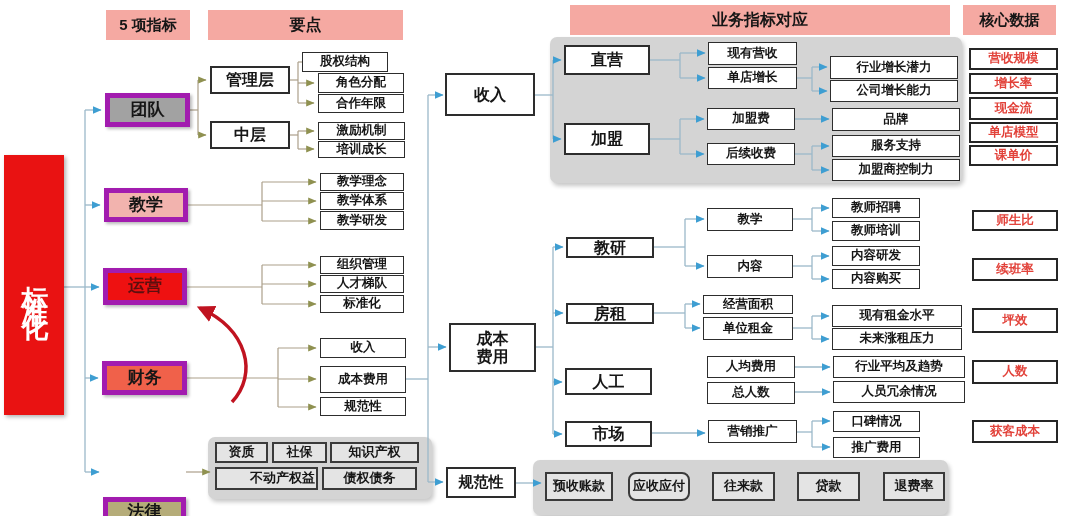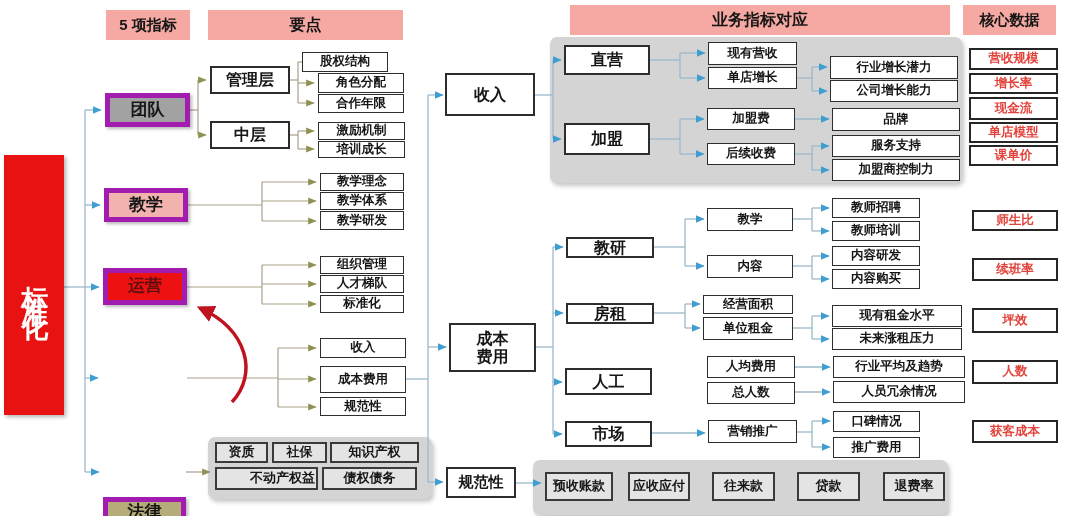--- a/index.html
+++ b/index.html
@@ -154,20 +154,21 @@
   <div class="n hd" style="left:106px;top:10px;width:84px;height:30px;">5 项指标</div>
   <div class="n hd" style="left:208px;top:10px;width:195px;height:30px;font-size:16px;">要点</div>
   <div class="n hd" style="left:570px;top:5px;width:380px;height:30px;font-size:16px;">业务指标对应</div>
   <div class="n hd" style="left:963px;top:5px;width:93px;height:30px;font-size:15px;">核心数据</div>
 
   <div class="n root" style="left:4px;top:155px;width:60px;height:260px;">标准化</div>
 
   <div class="n ind" style="left:105px;top:93px;width:85px;height:34px;background:#a2a2a2;">团队</div>
   <div class="n ind" style="left:104px;top:188px;width:84px;height:34px;background:#f2b3ae;">教学</div>
   <div class="n ind" style="left:103px;top:268px;width:84px;height:37px;background:#ee1111;color:#5c0f0f;">运营</div>
+  <div class="n ind" style="left:102px;top:361px;width:85px;height:34px;background:#f0614a;">财务</div>
   <div class="n ind" style="left:103px;top:457px;width:83px;height:31px;background:#b5ac79;margin-top:40px;">法律</div>
 
   <div class="n bx m" style="left:210px;top:66px;width:80px;height:28px;">管理层</div>
   <div class="n bx m" style="left:210px;top:121px;width:80px;height:28px;">中层</div>
   <div class="n bx s" style="left:302px;top:52px;width:86px;height:20px;">股权结构</div>
   <div class="n bx s" style="left:318px;top:73px;width:86px;height:20px;">角色分配</div>
   <div class="n bx s" style="left:318px;top:94px;width:86px;height:19px;">合作年限</div>
   <div class="n bx s" style="left:318px;top:122px;width:87px;height:18px;">激励机制</div>
   <div class="n bx s" style="left:318px;top:141px;width:87px;height:17px;">培训成长</div>
 
@@ -223,21 +224,21 @@
   <div class="n bx s" style="left:832px;top:328px;width:130px;height:22px;">未来涨租压力</div>
   <div class="n bx s" style="left:707px;top:356px;width:88px;height:22px;">人均费用</div>
   <div class="n bx s" style="left:707px;top:382px;width:88px;height:22px;">总人数</div>
   <div class="n bx s" style="left:833px;top:356px;width:132px;height:22px;">行业平均及趋势</div>
   <div class="n bx s" style="left:833px;top:381px;width:132px;height:22px;">人员冗余情况</div>
   <div class="n bx s" style="left:708px;top:420px;width:89px;height:23px;">营销推广</div>
   <div class="n bx s" style="left:833px;top:411px;width:87px;height:21px;">口碑情况</div>
   <div class="n bx s" style="left:833px;top:437px;width:87px;height:21px;">推广费用</div>
 
   <div class="n gy" style="left:545px;top:472px;width:68px;height:29px;">预收账款</div>
-  <div class="n gy" style="left:628px;top:472px;width:62px;height:29px;">应收应付</div>
+  <div class="n gy" style="left:628px;top:472px;width:62px;height:29px;border-radius:8px;">应收应付</div>
   <div class="n gy" style="left:712px;top:472px;width:63px;height:29px;">往来款</div>
   <div class="n gy" style="left:797px;top:472px;width:63px;height:29px;">贷款</div>
   <div class="n gy" style="left:883px;top:472px;width:62px;height:29px;">退费率</div>
 
   <div class="n rd" style="left:969px;top:48px;width:89px;height:22px;">营收规模</div>
   <div class="n rd" style="left:969px;top:73px;width:89px;height:21px;">增长率</div>
   <div class="n rd" style="left:969px;top:97px;width:89px;height:23px;">现金流</div>
   <div class="n rd" style="left:969px;top:122px;width:89px;height:21px;">单店模型</div>
   <div class="n rd" style="left:969px;top:145px;width:89px;height:21px;">课单价</div>
   <div class="n rd" style="left:972px;top:210px;width:86px;height:21px;">师生比</div>

